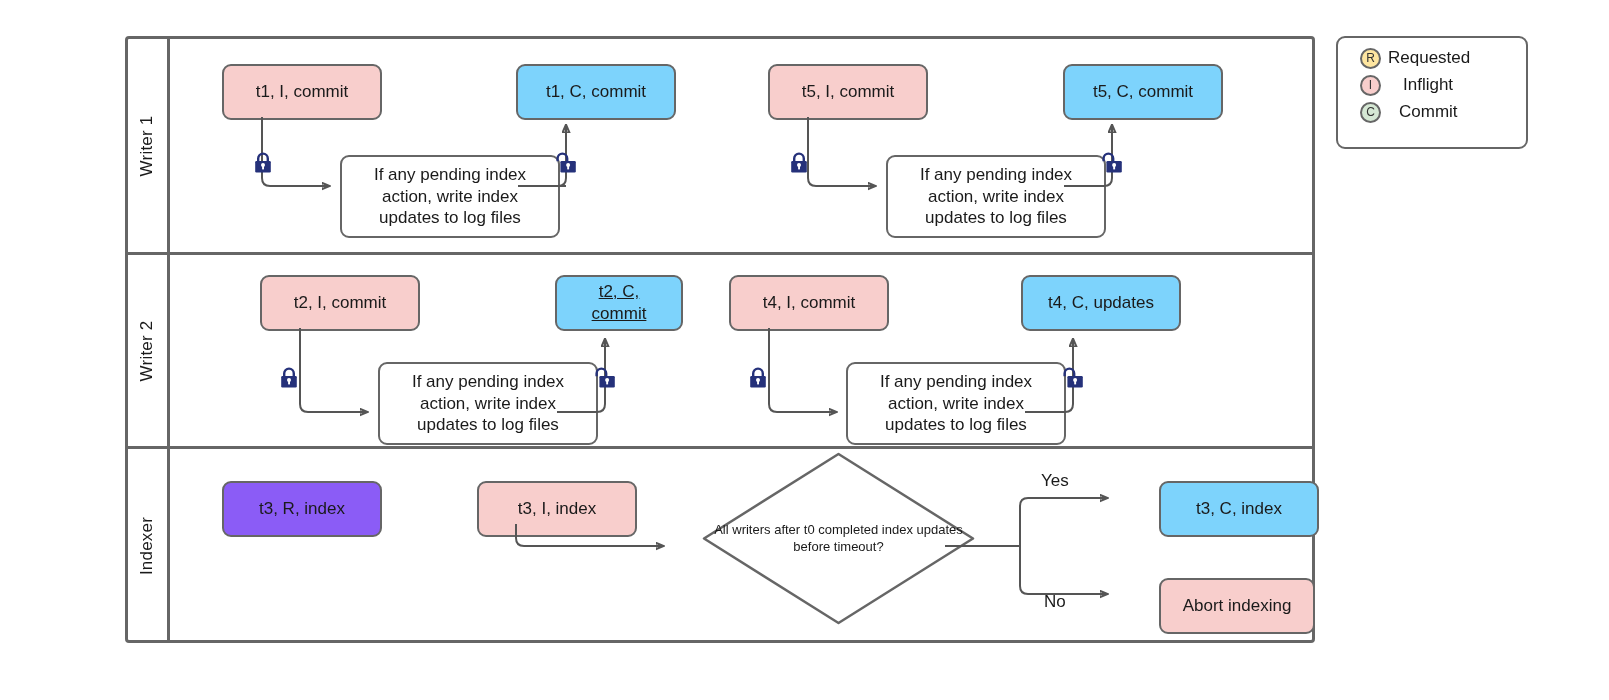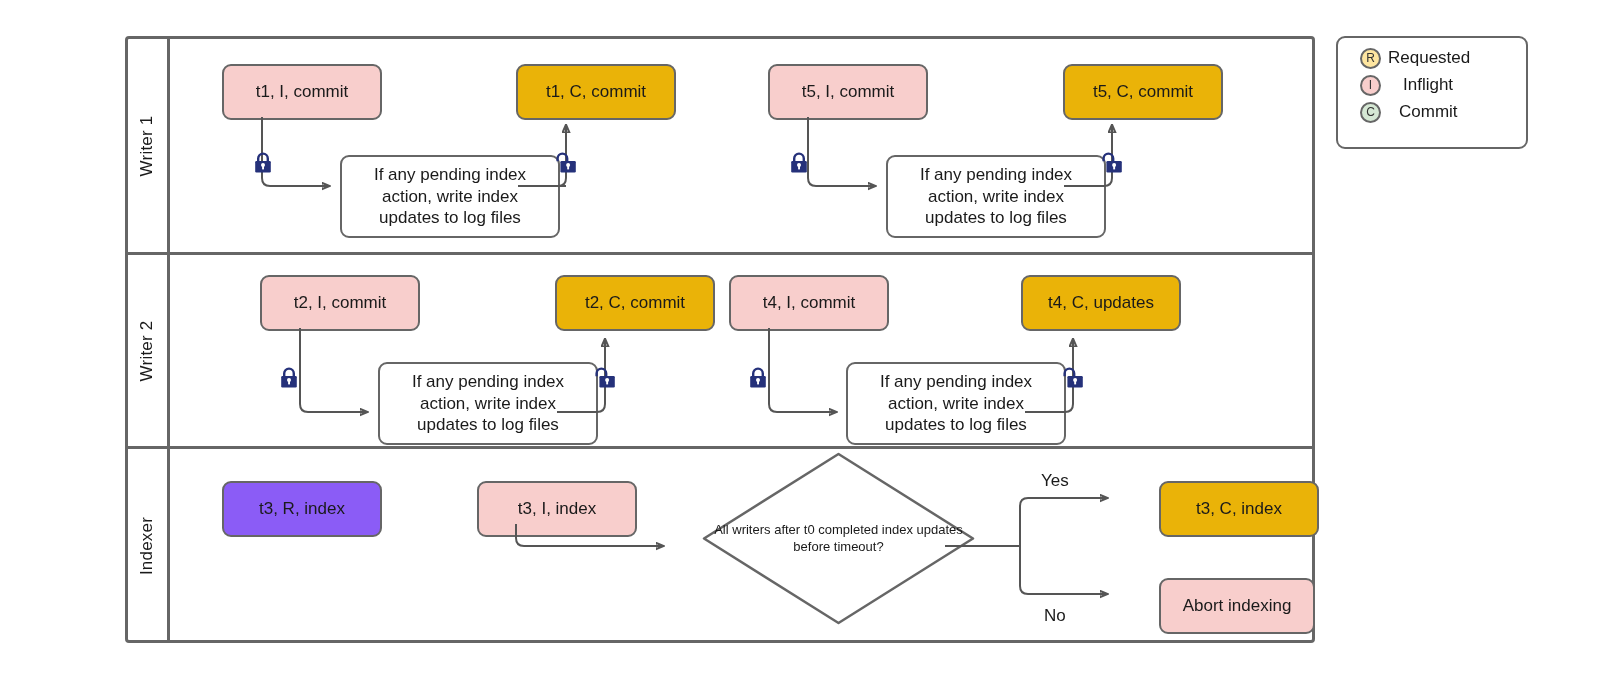--- a/index.html
+++ b/index.html
@@ -67,21 +67,21 @@
     display: flex;
     align-items: center;
     justify-content: center;
     text-align: center;
     font-size: 17px;
     color: #1a1a1a;
     line-height: 1.27;
     padding: 2px 18px;
   }
   .n-red    { background: #f8cecc; }
-  .n-green  { background: #eab308; }
+  .n-green  { background: #7dd3fc; }
   .n-yellow { background: #8b5cf6; }
   .n-white  { background: #ffffff; }
 
   
   .diamond-wrap { position: absolute; }
   .diamond-wrap svg { position: absolute; left: 0; top: 0; overflow: visible; }
   .diamond-label {
     position: absolute;
     left: 0; top: 0;
     width: 100%; height: 100%;
@@ -192,21 +192,21 @@
     <div class="lane" style="top:216px; height:194px;">
       <div class="lane-header">
         <span>Writer 2</span>
       </div>
       <div class="lane-body">
 
         <div class="node n-red" style="left:90px;  top:20px;  width:160px; height:56px;">t2, I, commit</div>
 
         <div class="node n-white" style="left:208px; top:107px; width:220px; height:83px;">If any pending index action, write index updates to log files</div>
 
-        <div class="node n-green" style="left:385px; top:20px;  width:160px; height:56px;">t2, C, commit</div>
+        <div class="node n-green" style="left:385px; top:20px;  width:128px; height:56px;text-decoration:underline;">t2, C, commit</div>
 
         <div class="node n-red" style="left:559px; top:20px;  width:160px; height:56px;">t4, I, commit</div>
 
         <div class="node n-white" style="left:676px; top:107px; width:220px; height:83px;">If any pending index action, write index updates to log files</div>
 
         <div class="node n-green" style="left:851px; top:20px;  width:160px; height:56px;">t4, C, updates</div>
       </div>
     </div>
 
     <div class="lane last" style="top:410px; height:194px;">
@@ -257,21 +257,21 @@
     <path d="M516,524 L516,538 Q516,546 524,546 L663,546" marker-end="url(#ah)"></path>
 
     <path d="M945,546 L1020,546"></path>
 
     <path d="M1020,546 L1020,506 Q1020,498 1028,498 L1107,498" marker-end="url(#ah)"></path>
 
     <path d="M1020,546 L1020,586 Q1020,594 1028,594 L1107,594" marker-end="url(#ah)"></path>
   </svg>
 
   <div class="edge-label" style="left:1041px; top:471px;">Yes</div>
-  <div class="edge-label" style="left:1044px; top:592px;margin-top:14px;">No</div>
+  <div class="edge-label" style="left:1044px; top:592px;">No</div>
 
   <div class="lock" style="left:253px; top:152px;">
     <svg width="20" height="22" viewBox="0 0 20 22">
       <path d="M5.2 9.2 V6.4 A4.8 4.8 0 0 1 14.8 6.4 V9.2" fill="none" stroke="#25317a" stroke-width="2.4"></path>
       <rect x="2.2" y="9" width="15.6" height="11.4" rx="1.2" fill="#25317a"></rect>
       <rect x="9.1" y="12.2" width="1.9" height="5.2" fill="#ffffff"></rect>
       <circle cx="10" cy="13" r="2" fill="#ffffff"></circle>
     </svg>
   </div>
 

